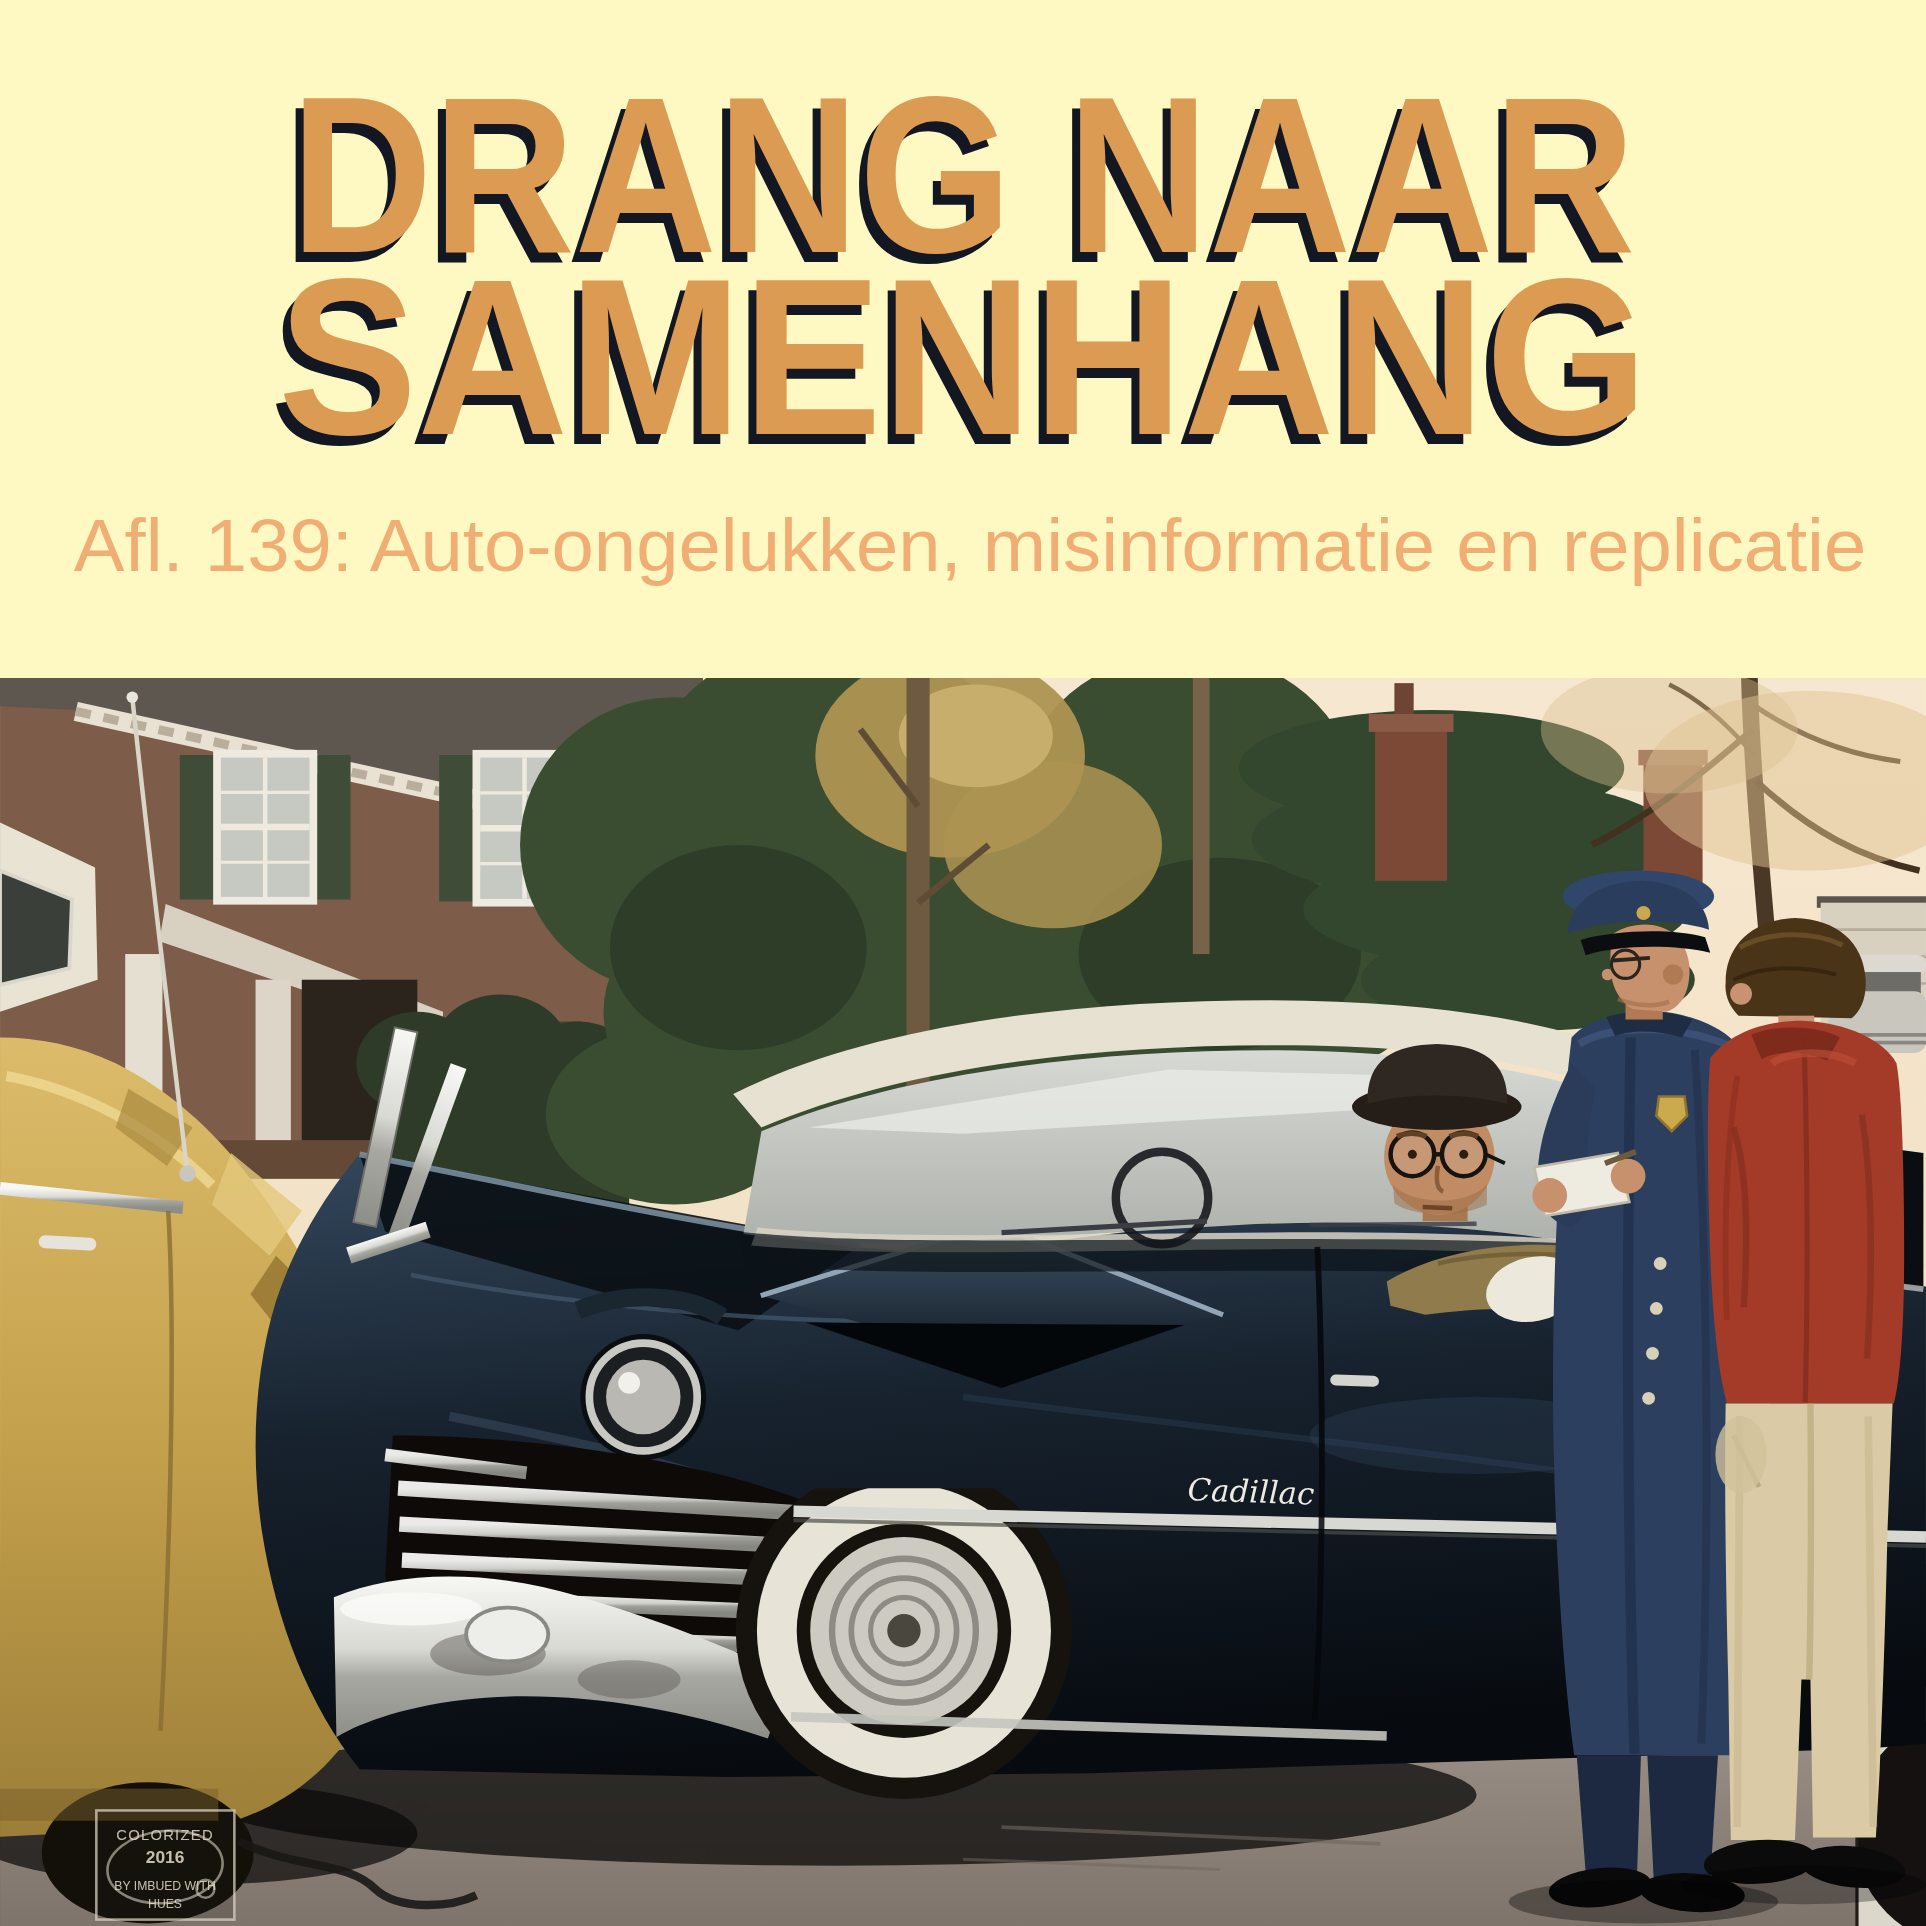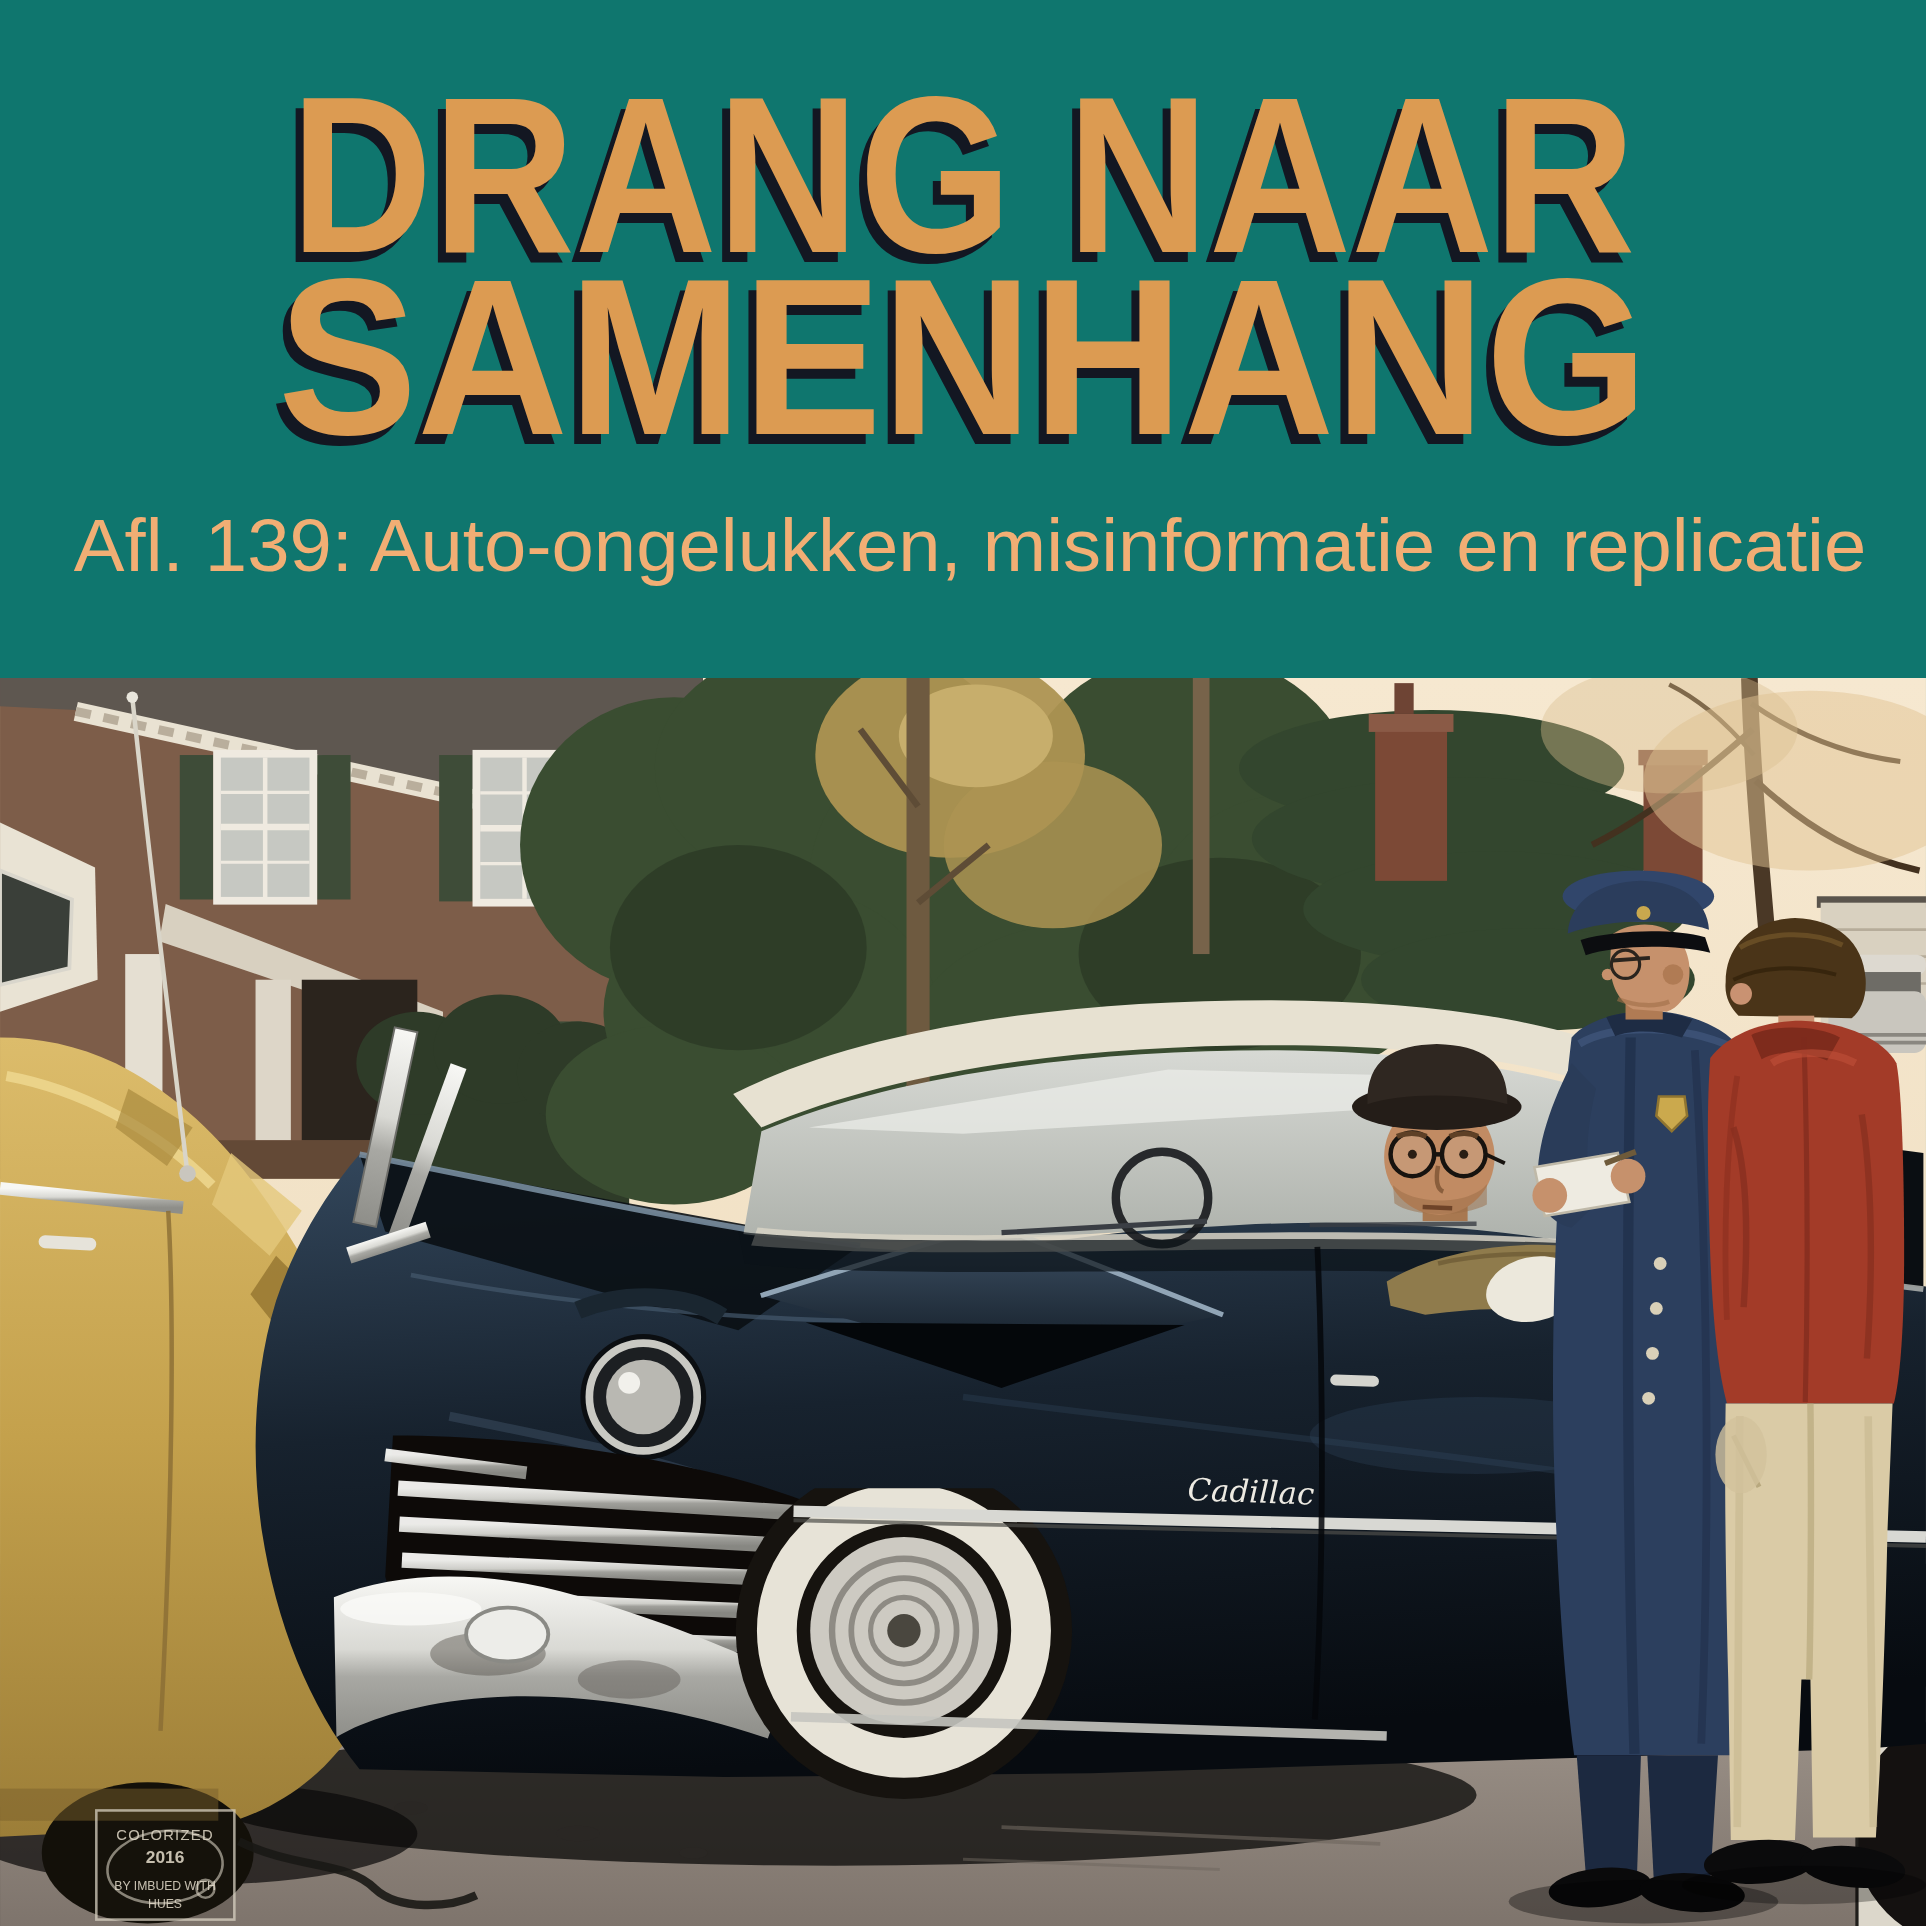--- a/index.html
+++ b/index.html
@@ -1,17 +1,17 @@
 <!DOCTYPE html>
 <html style="font-size:10.3px"><head>
 <meta charset="utf-8">
 <style>
   html,body{margin:0;padding:0;background:#040404;}
   body{width:1926px;height:1926px;overflow:hidden;font-family:"Liberation Sans",sans-serif;}
-  .cover{position:relative;width:1926px;height:1588px;background:#0f766e;}
+  .cover{position:relative;width:1926px;height:1588px;background:#fef9c3;}
   .title-svg{position:absolute;left:0;top:0;filter:drop-shadow(-7.7px 10.3px 0 #131722);}
   .title-svg text{fill:#DC9B52;font-weight:700;font-family:"Liberation Sans",sans-serif;}
   .subtitle-svg{position:absolute;left:0;top:488px;}
   .subtitle-svg text{fill:#F1AE74;font-family:"Liberation Sans",sans-serif;}
   .photo-svg{position:absolute;left:0;top:678px;}
   .wm{fill:#E4DCCB;opacity:.85;font-family:"Liberation Sans",sans-serif;}
   .cad-script{font-family:"DejaVu Serif",serif;font-style:italic;fill:#EDEAE2;}
 </style>
 </head>
 <body>

